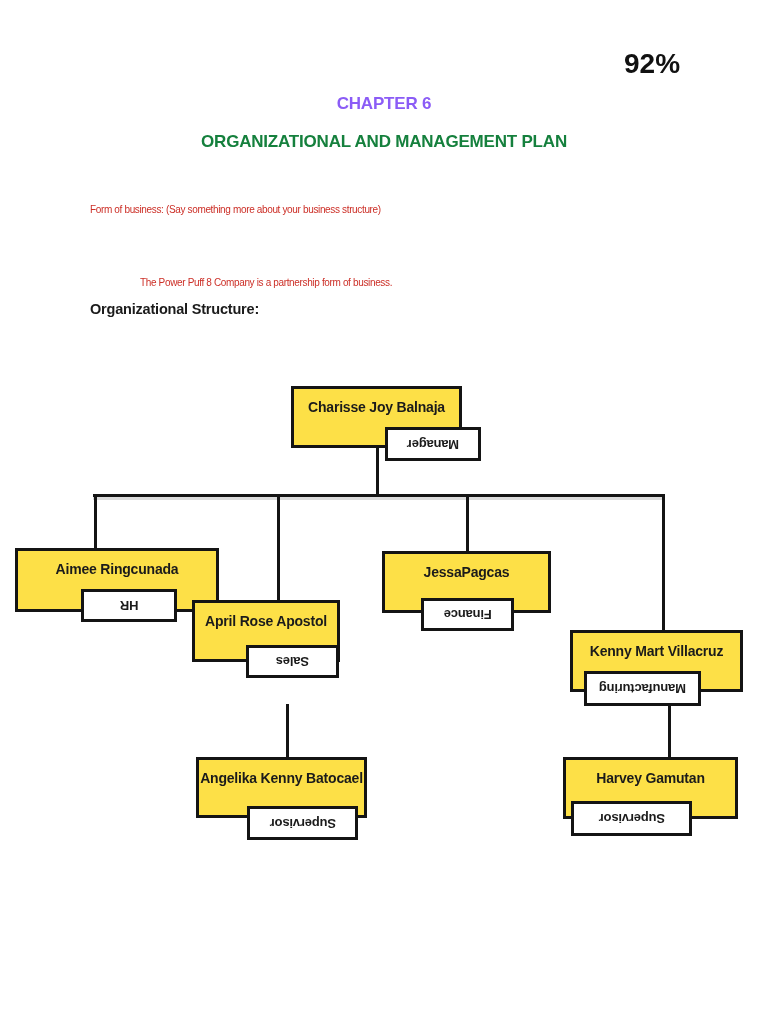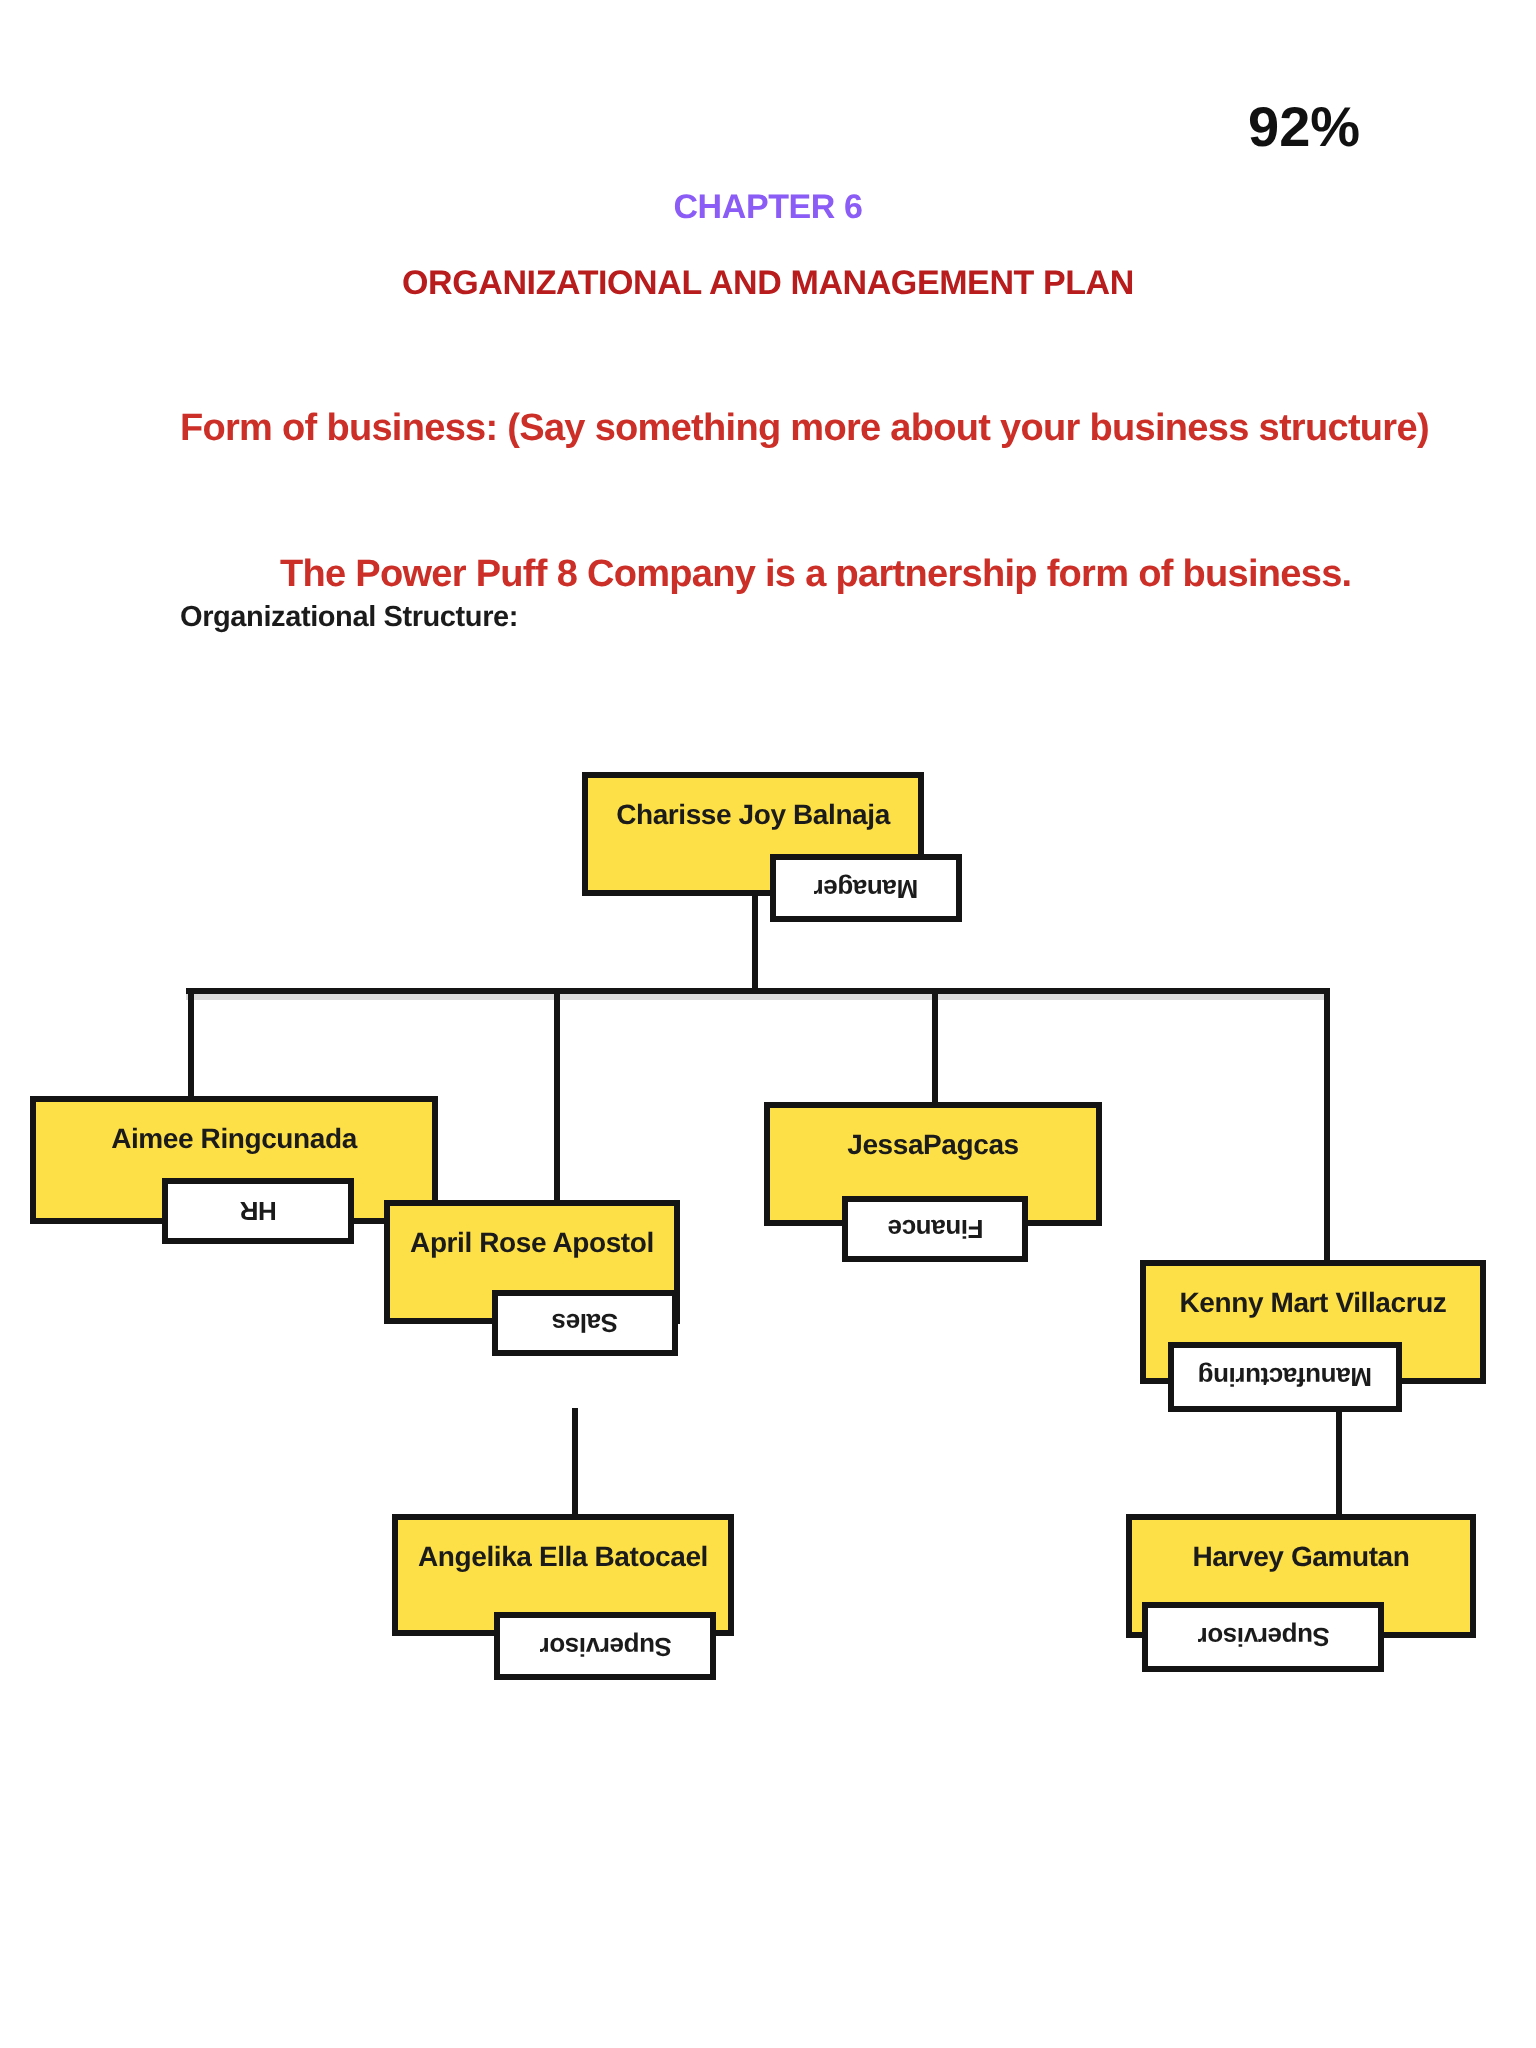--- a/index.html
+++ b/index.html
@@ -16,23 +16,23 @@
   .score {
     position:absolute; top:48px; left:624px;
     font-size:28px; font-weight:bold; color:#111; letter-spacing:0;
   }
   .chapter {
     position:absolute; top:94px; left:0; width:768px;
     text-align:center; font-size:17px; font-weight:bold; color:#8b5cf6;
   }
   .doc-title {
     position:absolute; top:132px; left:0; width:768px;
-    text-align:center; font-size:17px; font-weight:bold; color:#b91c1c;
+    text-align:center; font-size:17px; font-weight:bold; color:#15803d;
   }
-  .red-line { position:absolute; font-size:19px; font-weight:bold; letter-spacing:-0.35px; }
+  .red-line { position:absolute; font-size:10px; font-weight:normal; letter-spacing:-0.35px; }
   .red-line-1 { top:204px; left:90px; }
   .red-line-2 { top:238px; left:140px;margin-top:39px; }
   .section-label {
     position:absolute; top:301px; left:90px;
     font-size:14.5px; font-weight:bold; color:#1b1b1b;
   }
   .org-chart { position:absolute; top:0; left:0; width:768px; height:1024px; }
   .node {
     position:absolute; box-sizing:border-box;
     border:3px solid #141414; background:#fde047;
@@ -110,21 +110,21 @@
     </div>
 
     <div class="node" style="left:570px; top:630px; width:173px; height:62px;">
       <div class="name">Kenny Mart Villacruz</div>
       <div class="rolebox" style="left:11px; top:38px; width:117px; height:35px;">
         <span class="role">Manufacturing</span>
       </div>
     </div>
 
     <div class="node" style="left:196px; top:757px; width:171px; height:61px;">
-      <div class="name">Angelika Ella Batocael</div>
+      <div class="name">Angelika Kenny Batocael</div>
       <div class="rolebox" style="left:48px; top:46px; width:111px; height:34px;">
         <span class="role">Supervisor</span>
       </div>
     </div>
 
     <div class="node" style="left:563px; top:757px; width:175px; height:62px;">
       <div class="name">Harvey Gamutan</div>
       <div class="rolebox" style="left:5px; top:41px; width:121px; height:35px;">
         <span class="role">Supervisor</span>
       </div>

